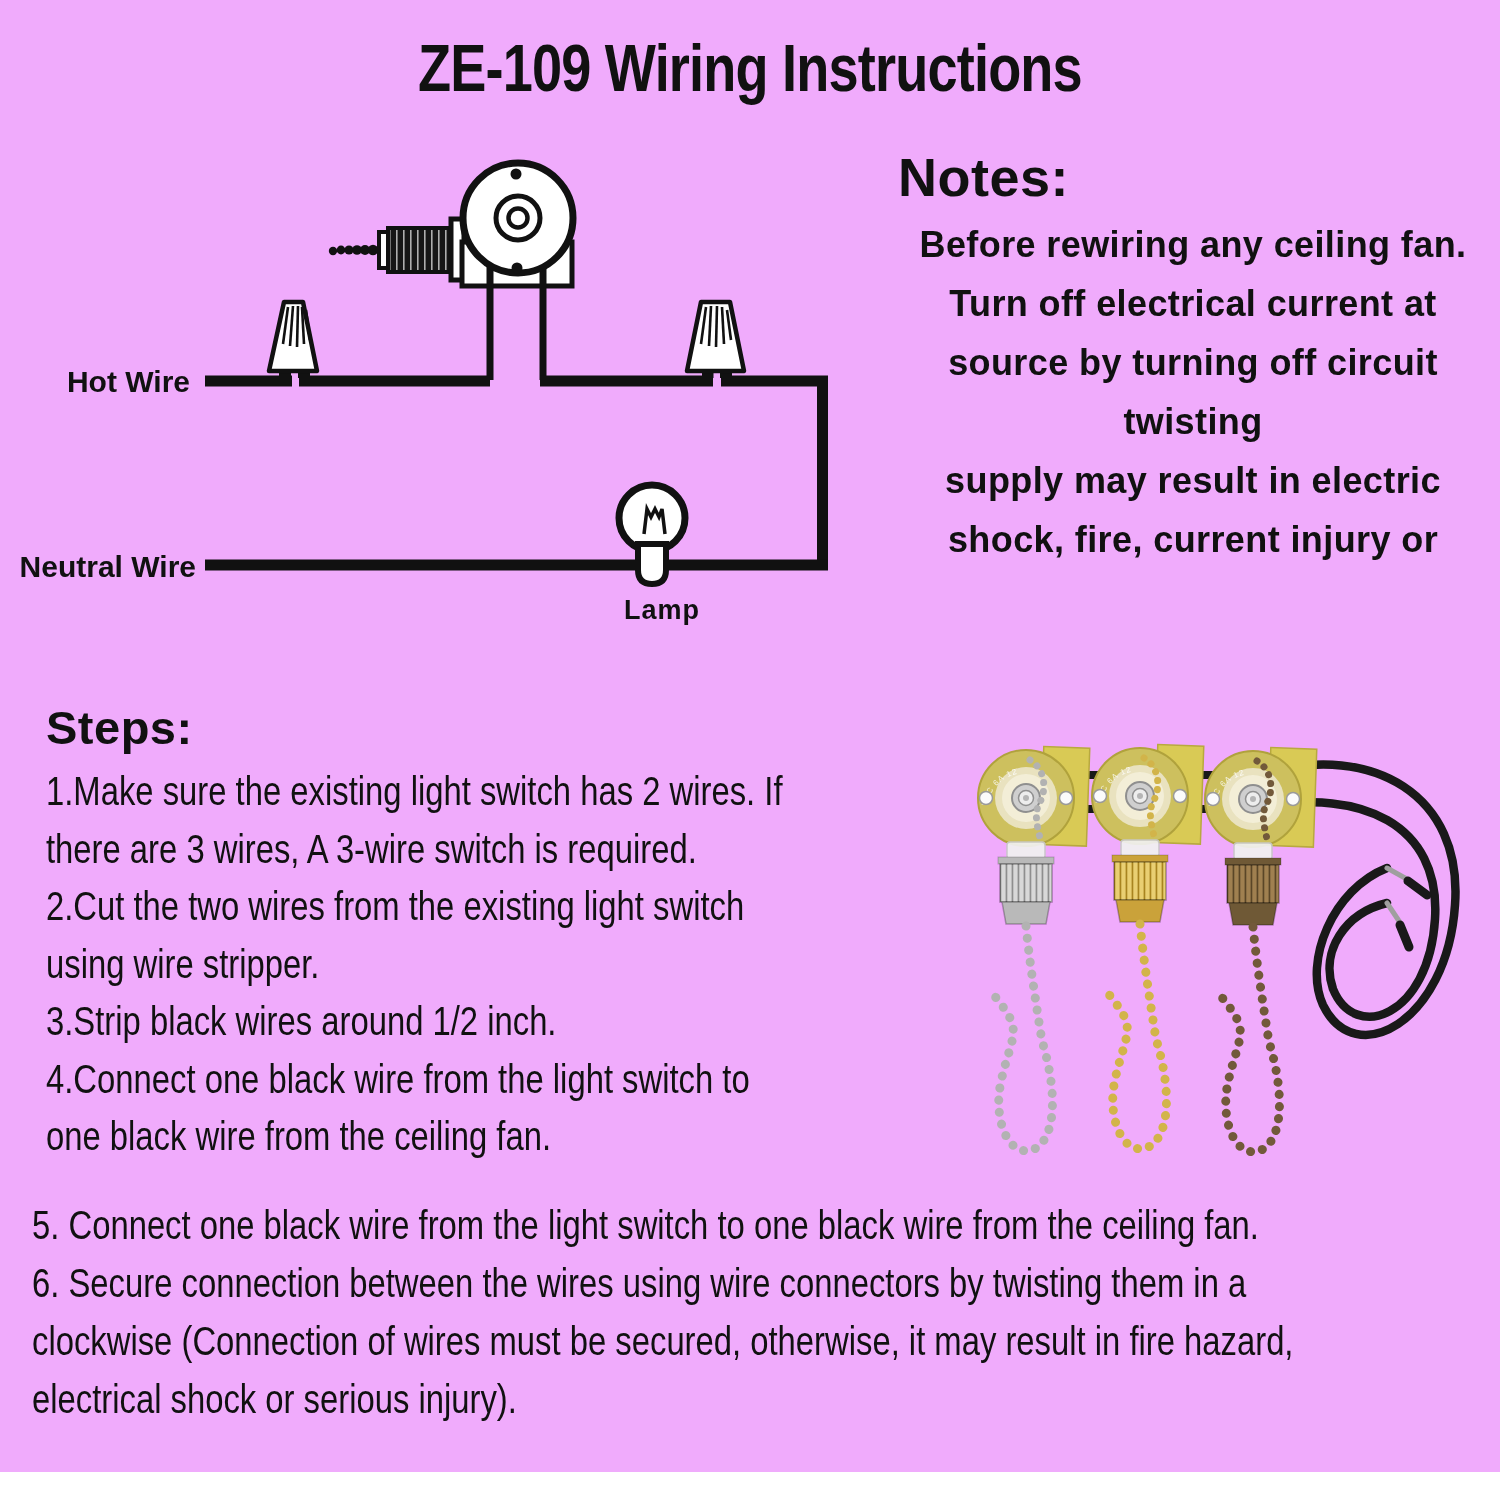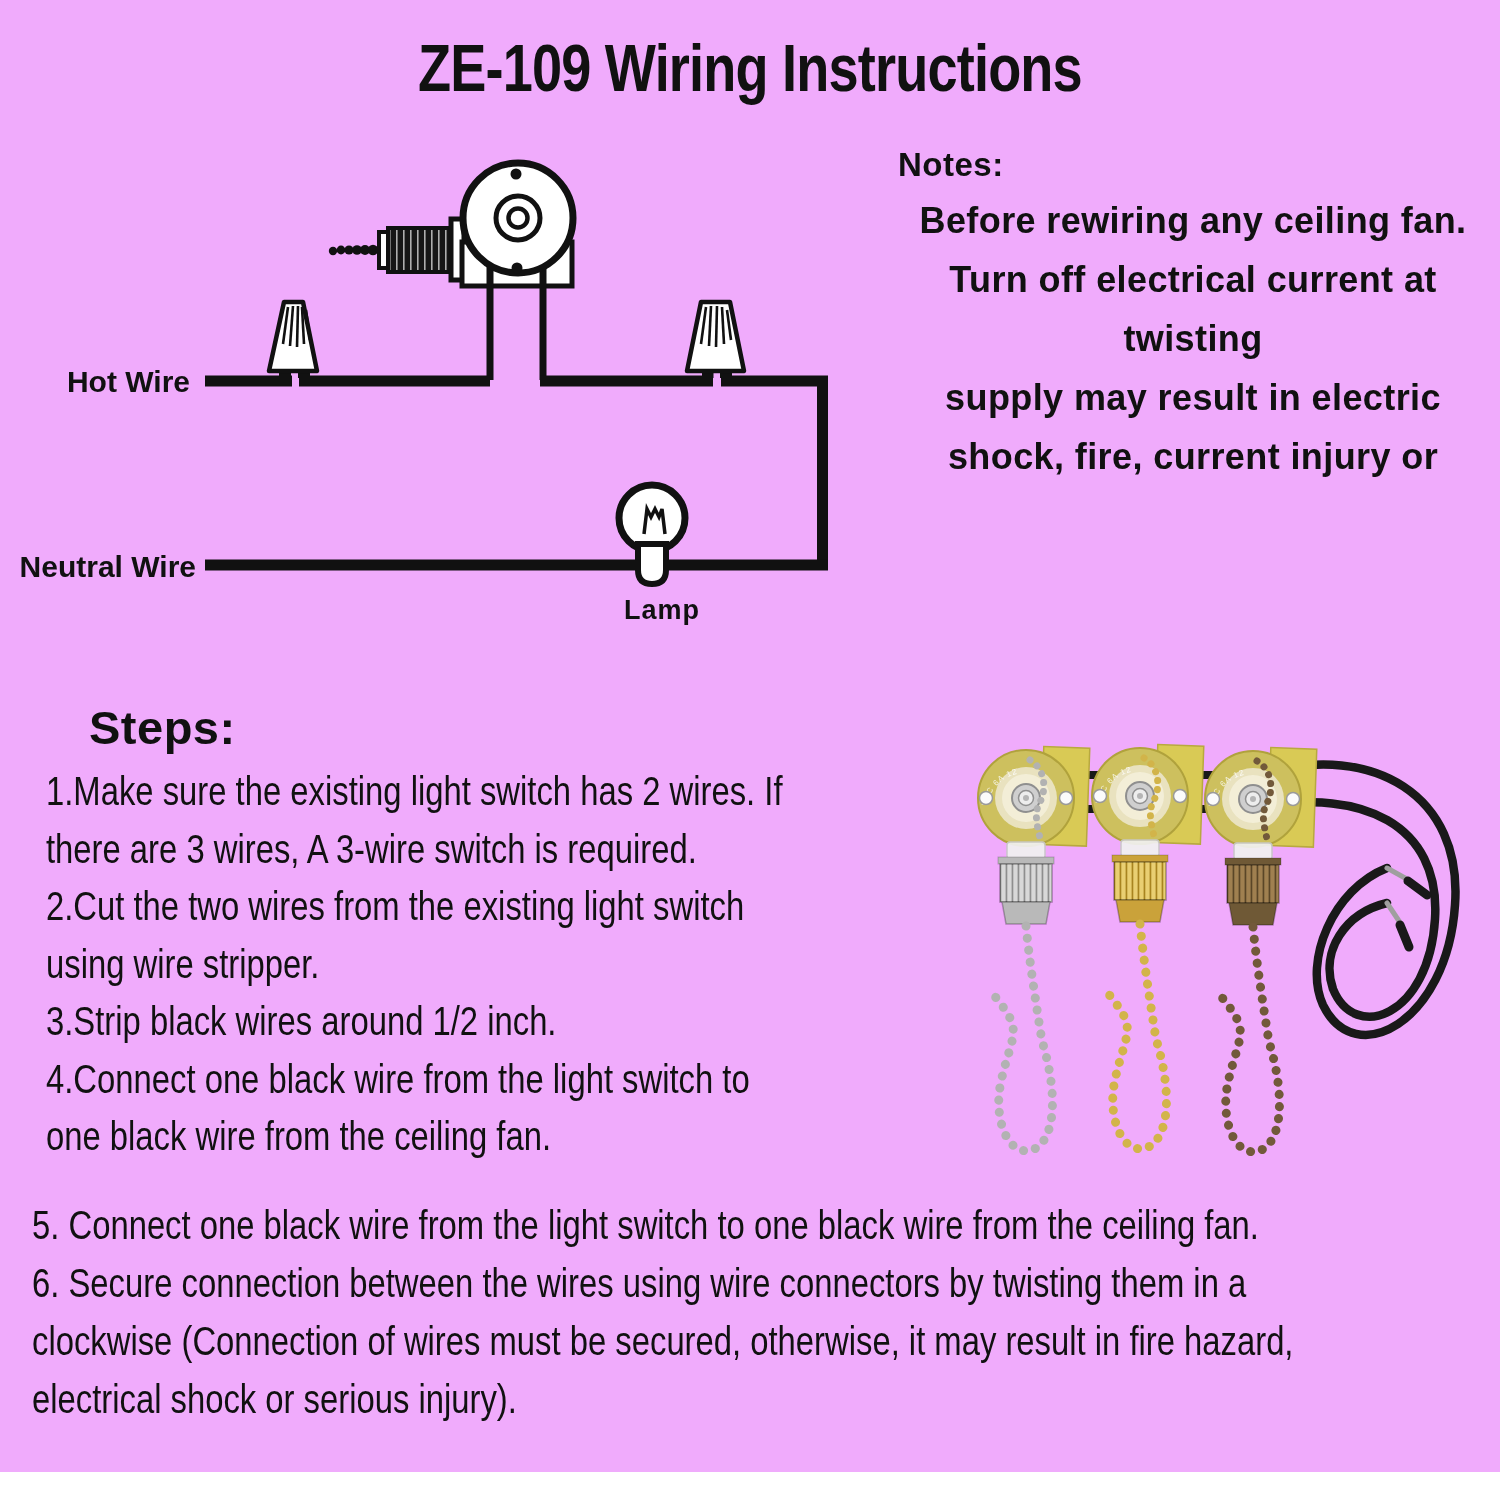--- a/index.html
+++ b/index.html
@@ -3,25 +3,25 @@
 <meta charset="utf-8">
 <style>
   html,body{margin:0;padding:0;background:#ffffff;}
   .page{position:relative;width:1500px;height:1472px;background:#f0abfc;overflow:hidden;
         font-family:"Liberation Sans",sans-serif;color:#111;}
   .title{position:absolute;left:0;right:0;top:30px;text-align:center;
          font-size:66px;font-weight:bold;letter-spacing:-1px;
          transform:scaleX(0.82);transform-origin:50% 50%;white-space:nowrap;}
   .diagram-svg{position:absolute;left:0;top:140px;width:900px;height:520px;}
   .notes{position:absolute;left:898px;top:146px;width:590px;}
-  .notes-heading{font-size:33px;font-weight:bold;letter-spacing:0.5px;}
+  .notes-heading{font-size:54px;font-weight:bold;letter-spacing:0.5px;}
   .notes-line{font-size:36px;font-weight:600;line-height:59px;letter-spacing:0.4px;white-space:nowrap;}
   .notes-body{margin-top:7px;text-align:center;}
   .steps-col{position:absolute;left:46px;top:700px;width:860px;}
-  .steps-heading{font-size:47px;font-weight:bold;letter-spacing:0.5px;margin-left:43px;}
+  .steps-heading{font-size:47px;font-weight:bold;letter-spacing:0.5px;}
   .steps-body{margin-top:8px;}
   .cond{font-size:41px;font-weight:500;line-height:57.5px;white-space:nowrap;
         transform:scaleX(0.80);transform-origin:0 50%;}
   .steps-full{position:absolute;left:32px;top:1196px;width:1468px;}
   .steps-full .cond{line-height:58px;}
   .product-svg{position:absolute;left:935px;top:737px;width:560px;height:470px;}
 </style>
 </head>
 <body>
 
@@ -112,20 +112,21 @@
     <text x="190" y="252" text-anchor="end" font-size="30" font-weight="bold" fill="#111">Hot Wire</text>
     <text x="196" y="437" text-anchor="end" font-size="30" font-weight="bold" fill="#111">Neutral Wire</text>
     <text x="662" y="479" text-anchor="middle" font-size="27" font-weight="bold" fill="#111" letter-spacing="1">Lamp</text>
   </svg>
 
   <div class="notes">
     <div class="notes-heading">Notes:</div>
     <div class="notes-body">
       <div class="notes-line">Before rewiring any ceiling fan.</div>
       <div class="notes-line">Turn off electrical current at</div>
+      <div class="notes-line">source by turning off circuit</div>
       <div class="notes-line">twisting</div>
       <div class="notes-line">supply may result in electric</div>
       <div class="notes-line">shock, fire, current injury or</div>
     </div>
   </div>
 
   <div class="steps-col">
     <div class="steps-heading">Steps:</div>
     <div class="steps-body">
       <div class="cond">1.Make sure the existing light switch has 2 wires. If</div>

